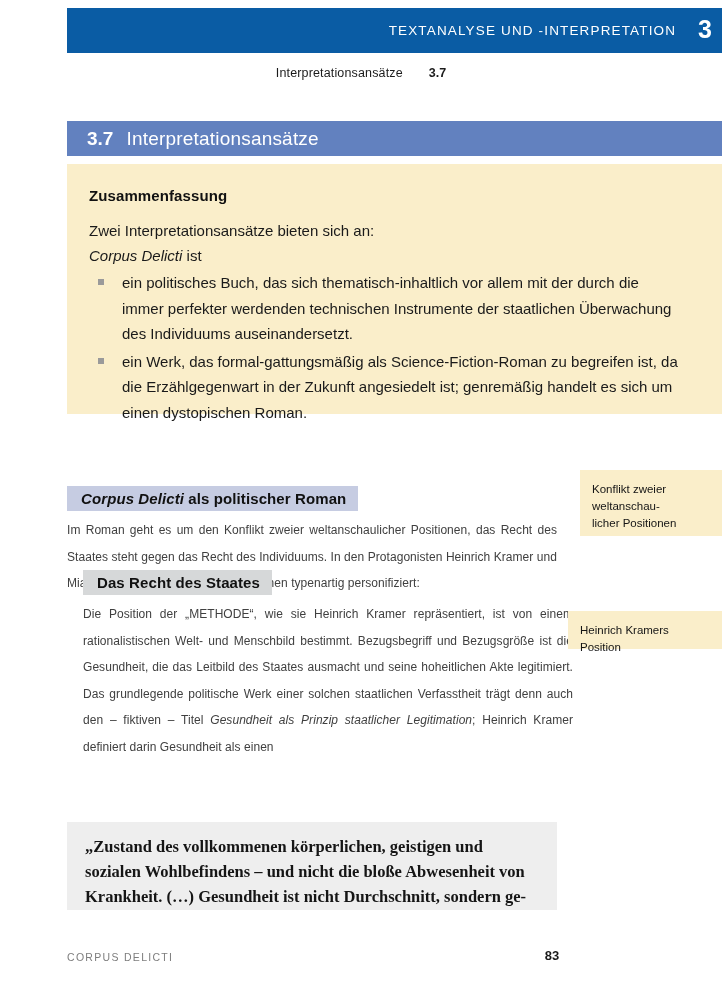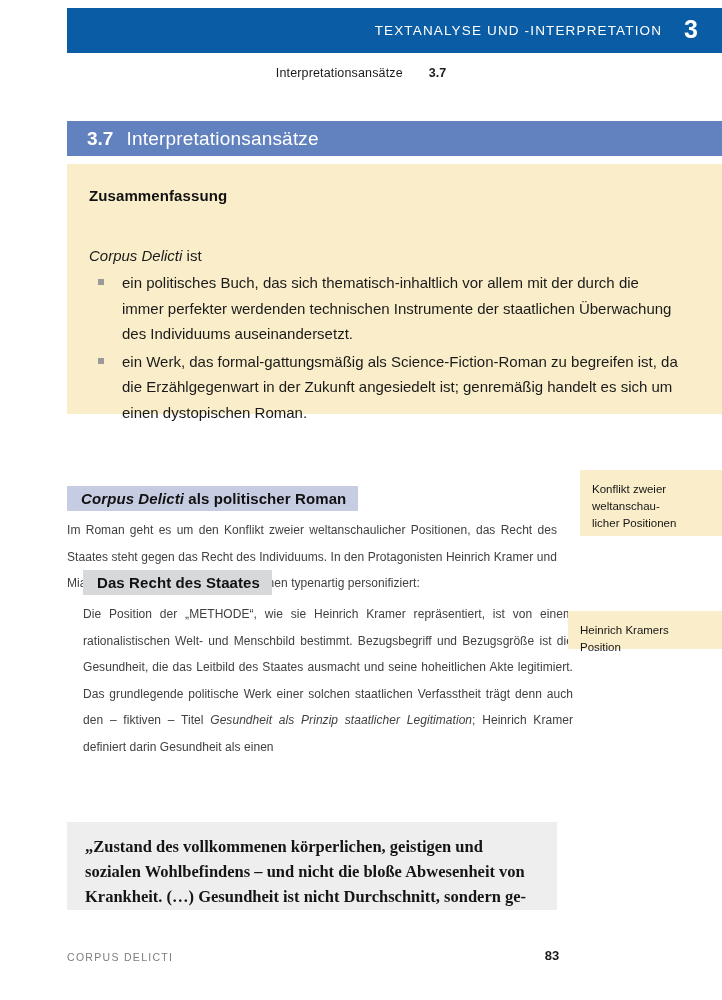--- a/index.html
+++ b/index.html
@@ -22,21 +22,21 @@
     position: absolute;
     left: 67px;
     top: 8px;
     width: 655px;
     height: 45px;
     background: #0a5ca4;
     display: flex;
     align-items: center;
     justify-content: flex-end;
     box-sizing: border-box;
-    padding-right: 24px;
+    padding-right: 10px;
   }
   .header-title {
     color: #ffffff;
     font-size: 13.5px;
     letter-spacing: 1.15px;
     font-weight: 500;
   }
   .header-chapter-num {
     color: #ffffff;
     font-size: 25px;
@@ -227,21 +227,21 @@
 </div>
 
 <div class="section-bar">
   <span class="sec-num">3.7</span>
   <span class="sec-title">Interpretationsansätze</span>
 </div>
 
 <div class="summary-box">
   <div class="summary-title">Zusammenfassung</div>
   <p class="summary-lead">
-    <br>
+    <span>Zwei Interpretationsansätze bieten sich an:</span><br>
     <span class="ital">Corpus Delicti</span><span> ist</span>
   </p>
   <ul class="summary-list">
     <li>
       <span class="bullet-sq"></span>
       <span>ein politisches Buch, das sich thematisch-inhaltlich vor allem mit der durch die immer perfekter werdenden technischen Instrumente der staatlichen Überwachung des Individuums auseinandersetzt.</span>
     </li>
     <li>
       <span class="bullet-sq"></span>
       <span>ein Werk, das formal-gattungsmäßig als Science-Fiction-Roman zu begreifen ist, da die Erzählgegenwart in der Zukunft angesiedelt ist; genremäßig handelt es sich um einen dystopischen Roman.</span>

